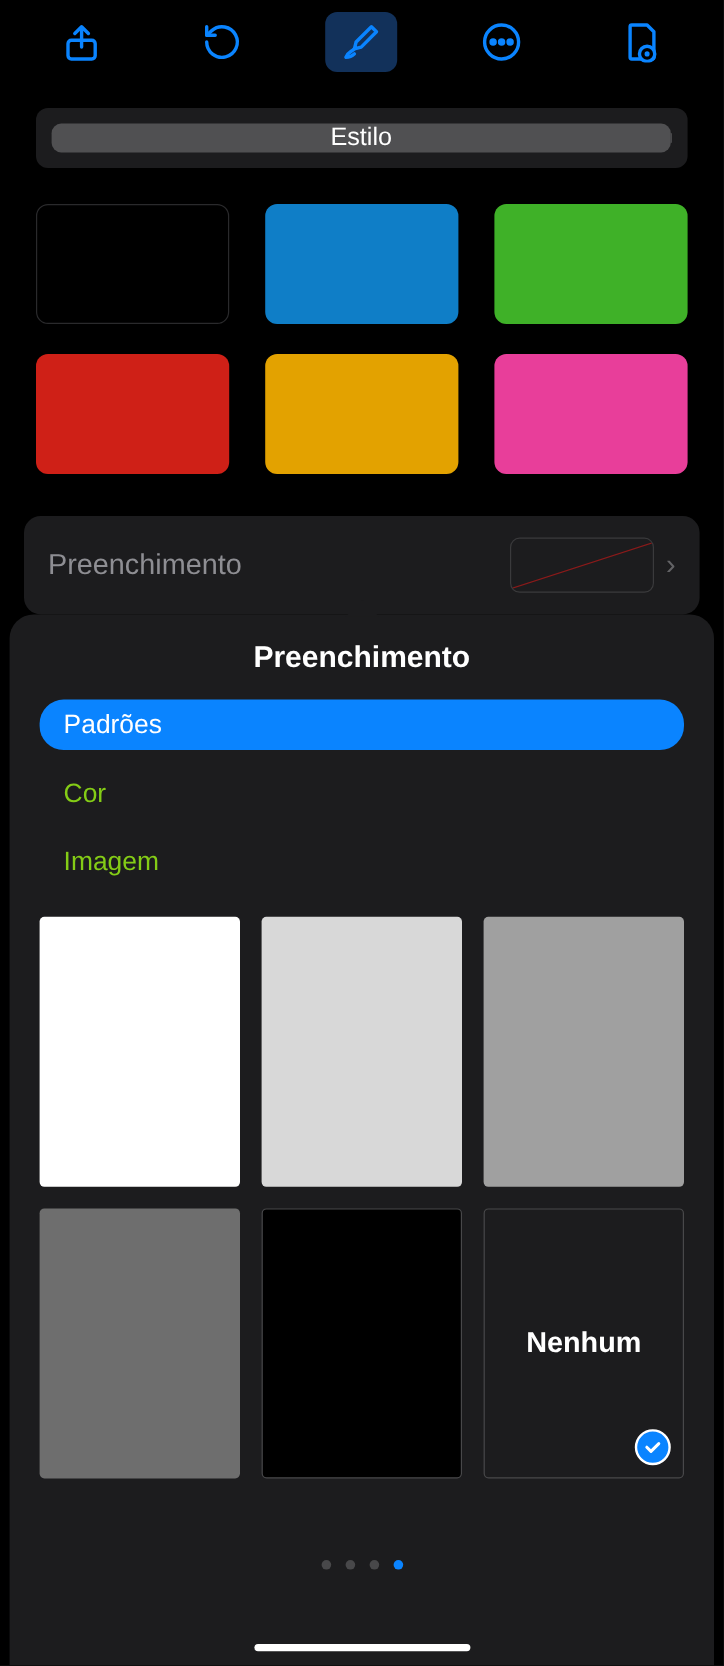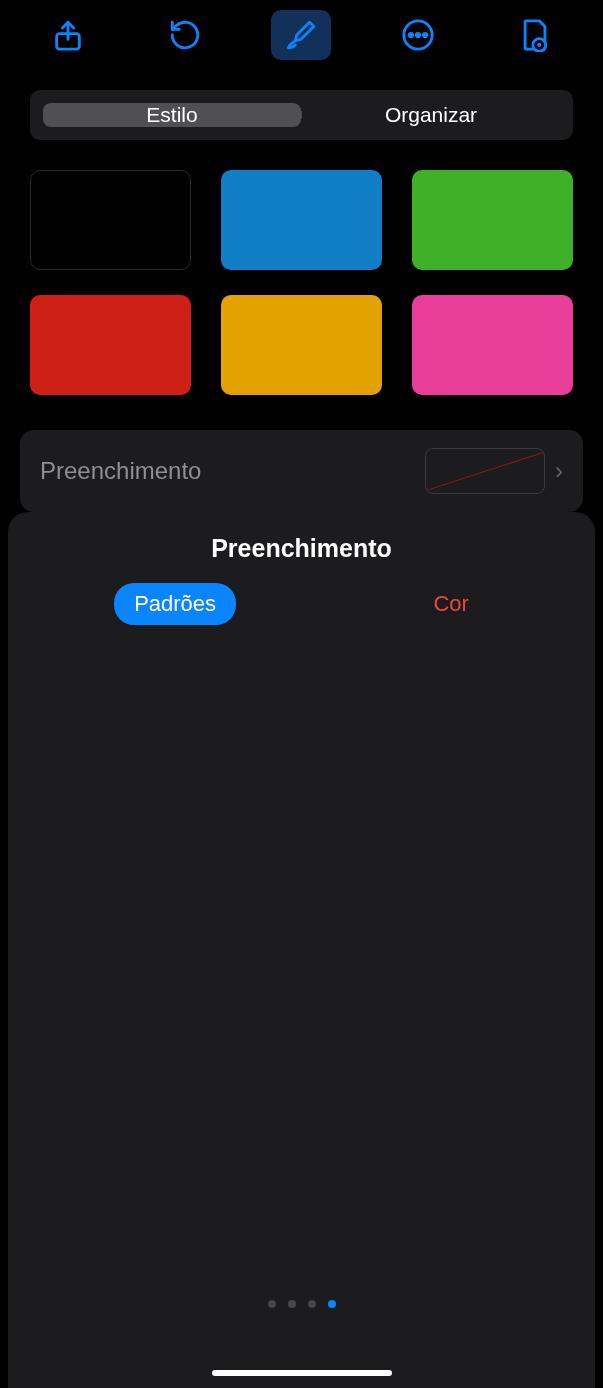--- a/index.html
+++ b/index.html
@@ -141,24 +141,25 @@
       text-align: center;
       font-size: 25px;
       font-weight: 600;
       color: #fff;
     }
     .fill-tabs {
       display: flex;
       justify-content: space-around;
       padding: 20px 25px 25px;
       gap: 15px;
+      flex-direction: column;
     }
     .fill-tab {
       font-size: 22px;
-      color: #ef4444;
+      color: #84cc16;
       padding: 8px 20px;
       border-radius: 20px;
       font-weight: 500;
     }
     .fill-tab.selected {
       background: #0a84ff;
       color: #fff;
     }
     .pattern-grid {
       display: grid;
@@ -266,23 +267,20 @@
       <circle cx="15" cy="19" r="1.5" fill="#0a84ff" stroke="none"></circle>
     </svg>
   </div>
 </div>
 
 <div class="segmented">
   <div class="segment selected">
     <span>Estilo</span>
   </div>
   <div class="segment-divider"></div>
-  <div class="segment">
-    <span>Organizar</span>
-  </div>
 </div>
 
 <div class="swatch-grid">
   <div class="swatch" style="background:#000000;border:1px solid #2a2a2c;"></div>
   <div class="swatch" style="background:#0f7ec7"></div>
   <div class="swatch" style="background:#3fb128"></div>
   <div class="swatch" style="background:#cf2017"></div>
   <div class="swatch" style="background:#e3a200"></div>
   <div class="swatch" style="background:#e83e9a"></div>
 </div>
@@ -300,22 +298,40 @@
 <div class="sheet">
   <div class="sheet-title">Preenchimento</div>
 
   <div class="fill-tabs">
     <div class="fill-tab selected">
       <span>Padrões</span>
     </div>
     <div class="fill-tab">
       <span>Cor</span>
     </div>
-  </div>
-
+    <div class="fill-tab">
+      <span>Imagem</span>
+    </div>
+  </div>
+
+  <div class="pattern-grid">
+    <div class="pattern-swatch" style="background:#ffffff"></div>
+    <div class="pattern-swatch" style="background:#d8d8d8"></div>
+    <div class="pattern-swatch" style="background:#a0a0a0"></div>
+    <div class="pattern-swatch" style="background:#6e6e6e"></div>
+    <div class="pattern-swatch" style="background:#000000;border:1px solid #48484a;"></div>
+    <div class="pattern-swatch pattern-none">
+      <span class="pattern-none-label">Nenhum</span>
+      <div class="checkmark">
+        <svg viewBox="0 0 16 16" fill="none" stroke="#fff" stroke-width="2.5" stroke-linecap="round" stroke-linejoin="round">
+          <path d="M3 8l3.5 3.5L13 5"></path>
+        </svg>
+      </div>
+    </div>
+  </div>
 
   <div class="page-dots">
     <div class="dot"></div>
     <div class="dot"></div>
     <div class="dot"></div>
     <div class="dot active"></div>
   </div>
 
   <div class="home-indicator"></div>
 </div>

